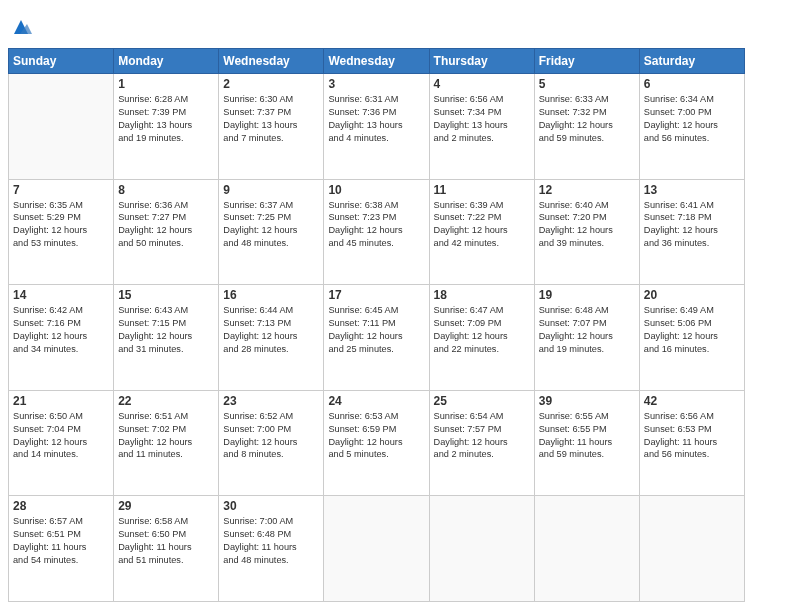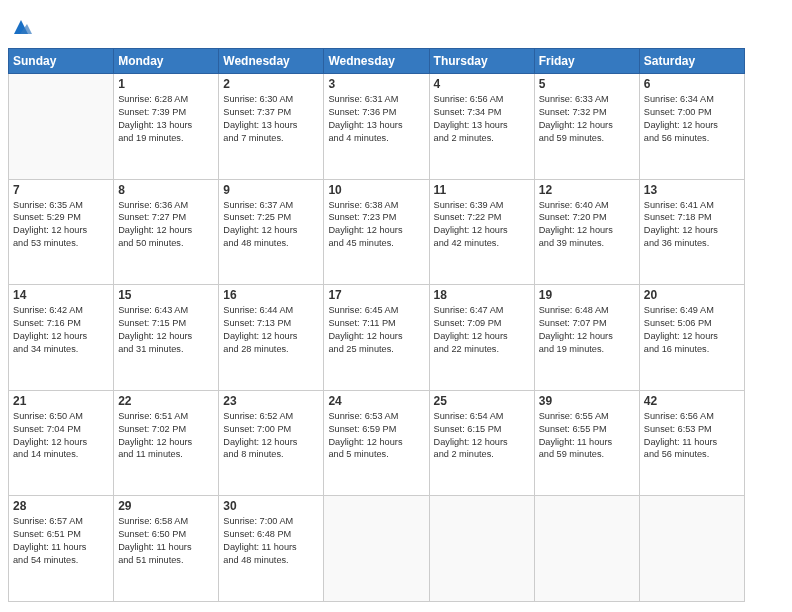--- a/index.html
+++ b/index.html
@@ -305,21 +305,21 @@
           <td>
             <span class="day-number">24</span>
             <span class="cell-line">Sunrise: 6:53 AM</span>
             <span class="cell-line">Sunset: 6:59 PM</span>
             <span class="cell-line">Daylight: 12 hours</span>
             <span class="cell-line">and 5 minutes.</span>
           </td>
           <td>
             <span class="day-number">25</span>
             <span class="cell-line">Sunrise: 6:54 AM</span>
-            <span class="cell-line">Sunset: 6:15 PM</span>
+            <span class="cell-line">Sunset: 7:57 PM</span>
             <span class="cell-line">Daylight: 12 hours</span>
             <span class="cell-line">and 2 minutes.</span>
           </td>
           <td>
             <span class="day-number">39</span>
             <span class="cell-line">Sunrise: 6:55 AM</span>
             <span class="cell-line">Sunset: 6:55 PM</span>
             <span class="cell-line">Daylight: 11 hours</span>
             <span class="cell-line">and 59 minutes.</span>
           </td>

